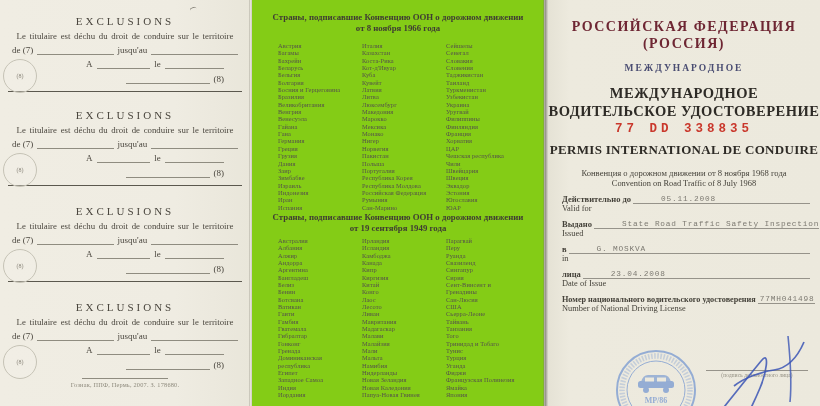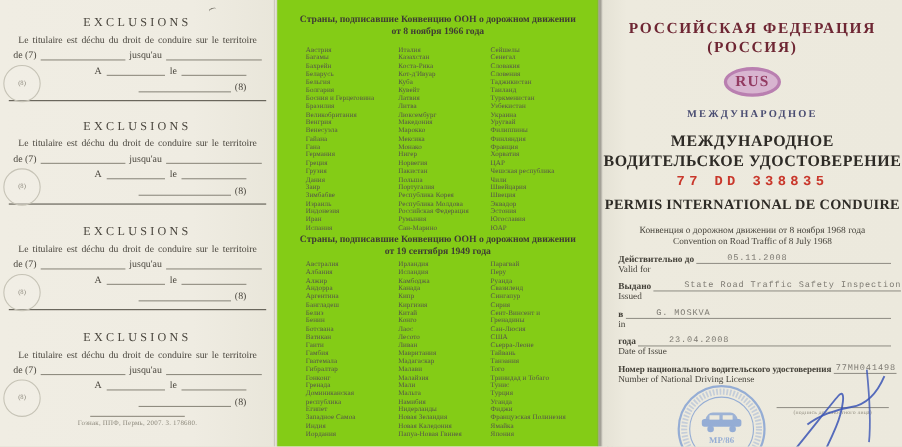--- a/index.html
+++ b/index.html
@@ -352,23 +352,20 @@
   <div class="edge-line" style="left:552px"></div>
   <div class="edge-line" style="left:556px;opacity:.5"></div>
 
   <section class="panel-right">
     <div class="inner">
       <div class="ru-title">
         <div>РОССИЙСКАЯ ФЕДЕРАЦИЯ</div>
         <div>(РОССИЯ)</div>
       </div>
 
-      <div class="rus-oval-wrap">
-        <span class="rus-oval">RUS</span>
-      </div>
 
       <div class="intl-traffic">
         <div>МЕЖДУНАРОДНОЕ</div>
       </div>
 
       <div class="permit-title">
         <div>МЕЖДУНАРОДНОЕ</div>
         <div>ВОДИТЕЛЬСКОЕ УДОСТОВЕРЕНИЕ</div>
       </div>
 
@@ -402,21 +399,21 @@
           <div class="field-top">
             <span class="flabel">в</span>
             <span class="fline">
                 <span class="fvalue">G. MOSKVA</span>
               </span>
           </div>
           <div class="flabel-en">in</div>
         </div>
         <div class="field">
           <div class="field-top">
-            <span class="flabel">года</span>
+            <span class="flabel">лица</span>
             <span class="fline">
                 <span class="fvalue">23.04.2008</span>
               </span>
           </div>
           <div class="flabel-en">Date of Issue</div>
         </div>
         <div class="field f-num">
           <div class="field-top">
             <span class="flabel">Номер национального водительского удостоверения</span>
             <span class="fline">

